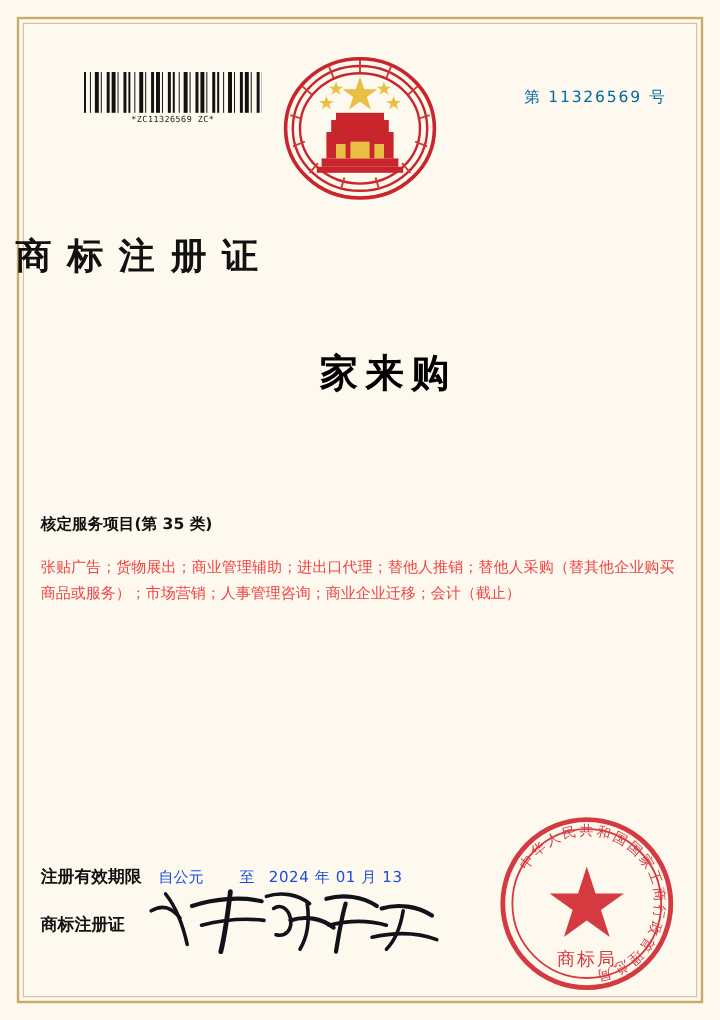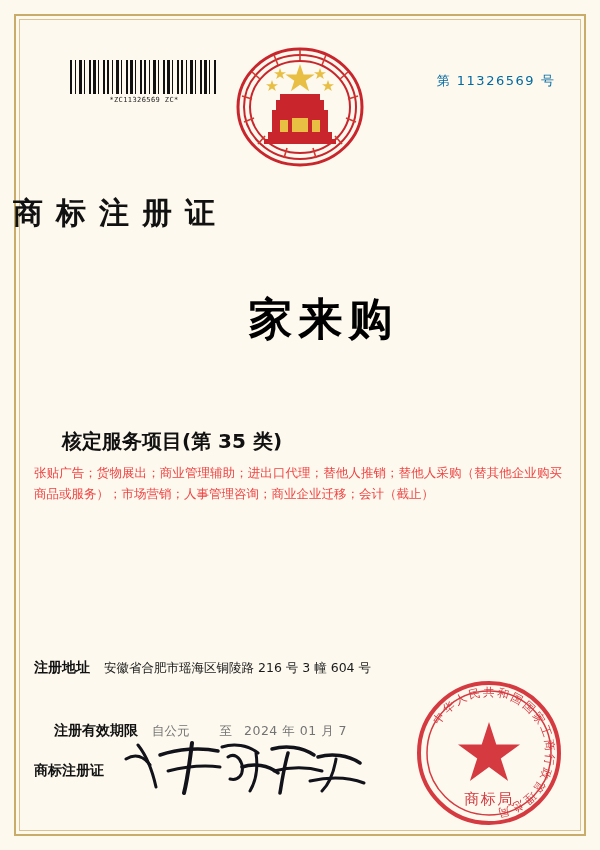--- a/index.html
+++ b/index.html
@@ -115,38 +115,37 @@
   }
 
   
   .mark-name {
     position: absolute;
     left: 0;
     right: 0;
     top: 290px;
     text-align: center;
     font-family: Liberation Mono, monospace;
-    font-size: 44px;
+    font-size: 32px;
     font-weight: bold;
     letter-spacing: 6px;
     text-indent: 6px;
     color: #000;
     padding-left: 41px;
   }
 
   
   .services-heading {
     position: absolute;
     left: 34px;
     top: 428px;
     font-family: "DejaVu Sans", sans-serif;
-    font-size: 20px;
+    font-size: 13px;
     font-weight: bold;
     color: #111;
-    margin-left: 28px;
   }
   .services-body {
     position: absolute;
     left: 34px;
     top: 462px;
     width: 528px;
     font-family: "DejaVu Sans", sans-serif;
     font-size: 12.5px;
     line-height: 21px;
     color: #ef4444;
@@ -171,30 +170,30 @@
   .field-label.spread3 { letter-spacing: 6px; }
   .field-value {
     font-family: "DejaVu Sans", sans-serif;
     font-size: 12.5px;
     color: #1a1a1a;
     margin-left: 14px;
     white-space: nowrap;
   }
   .field-registrant { top: 594px; }
   .field-address { top: 659px; }
-  .field-validity { top: 722px; margin-left: 20px; }
+  .field-validity { top: 722px; }
   .field-signature { top: 762px; }
 
   .validity-values {
     display: flex;
     align-items: baseline;
     margin-left: 14px;
     font-family: "DejaVu Sans", sans-serif;
     font-size: 12.5px;
-    color: #737373;
+    color: #1d4ed8;
     white-space: nowrap;
   }
   .validity-values .from-label { margin-right: 6px; }
   .validity-values .date { letter-spacing: 0.5px; }
   .validity-values .to-label { margin: 0 12px 0 24px; }
 
   
   .signature-mark {
     position: absolute;
     left: 122px;
@@ -275,31 +274,27 @@
   </div>
 
   <div class="cert-title">商标注册证</div>
 
   <div class="mark-name">家来购</div>
 
   <div class="services-heading">核定服务项目(第 35 类)</div>
   <div class="services-body">张贴广告；货物展出；商业管理辅助；进出口代理；替他人推销；替他人采购（替其他企业购买商品或服务）；市场营销；人事管理咨询；商业企业迁移；会计（截止）</div>
 
 
-  <div class="field field-address">
-    <span class="field-label">注册地址</span>
-    <span class="field-value">安徽省合肥市瑶海区铜陵路 216 号 3 幢 604 号</span>
-  </div>
 
   <div class="field field-validity">
     <span class="field-label">注册有效期限</span>
     <span class="validity-values">
       <span class="from-label">自公元</span>
       <span class="to-label">至</span>
-      <span class="date">2024 年 01 月 7</span>
+      <span class="date">2024 年 01 月 13</span>
     </span>
   </div>
 
   <div class="field field-signature">
     <span class="field-label">商标注册证</span>
   </div>
 
   <div class="signature-mark">
     <svg viewBox="0 0 250 62" width="250" height="62" aria-hidden="true">
       <g fill="none" stroke="#12131a" stroke-linecap="round" stroke-linejoin="round">

